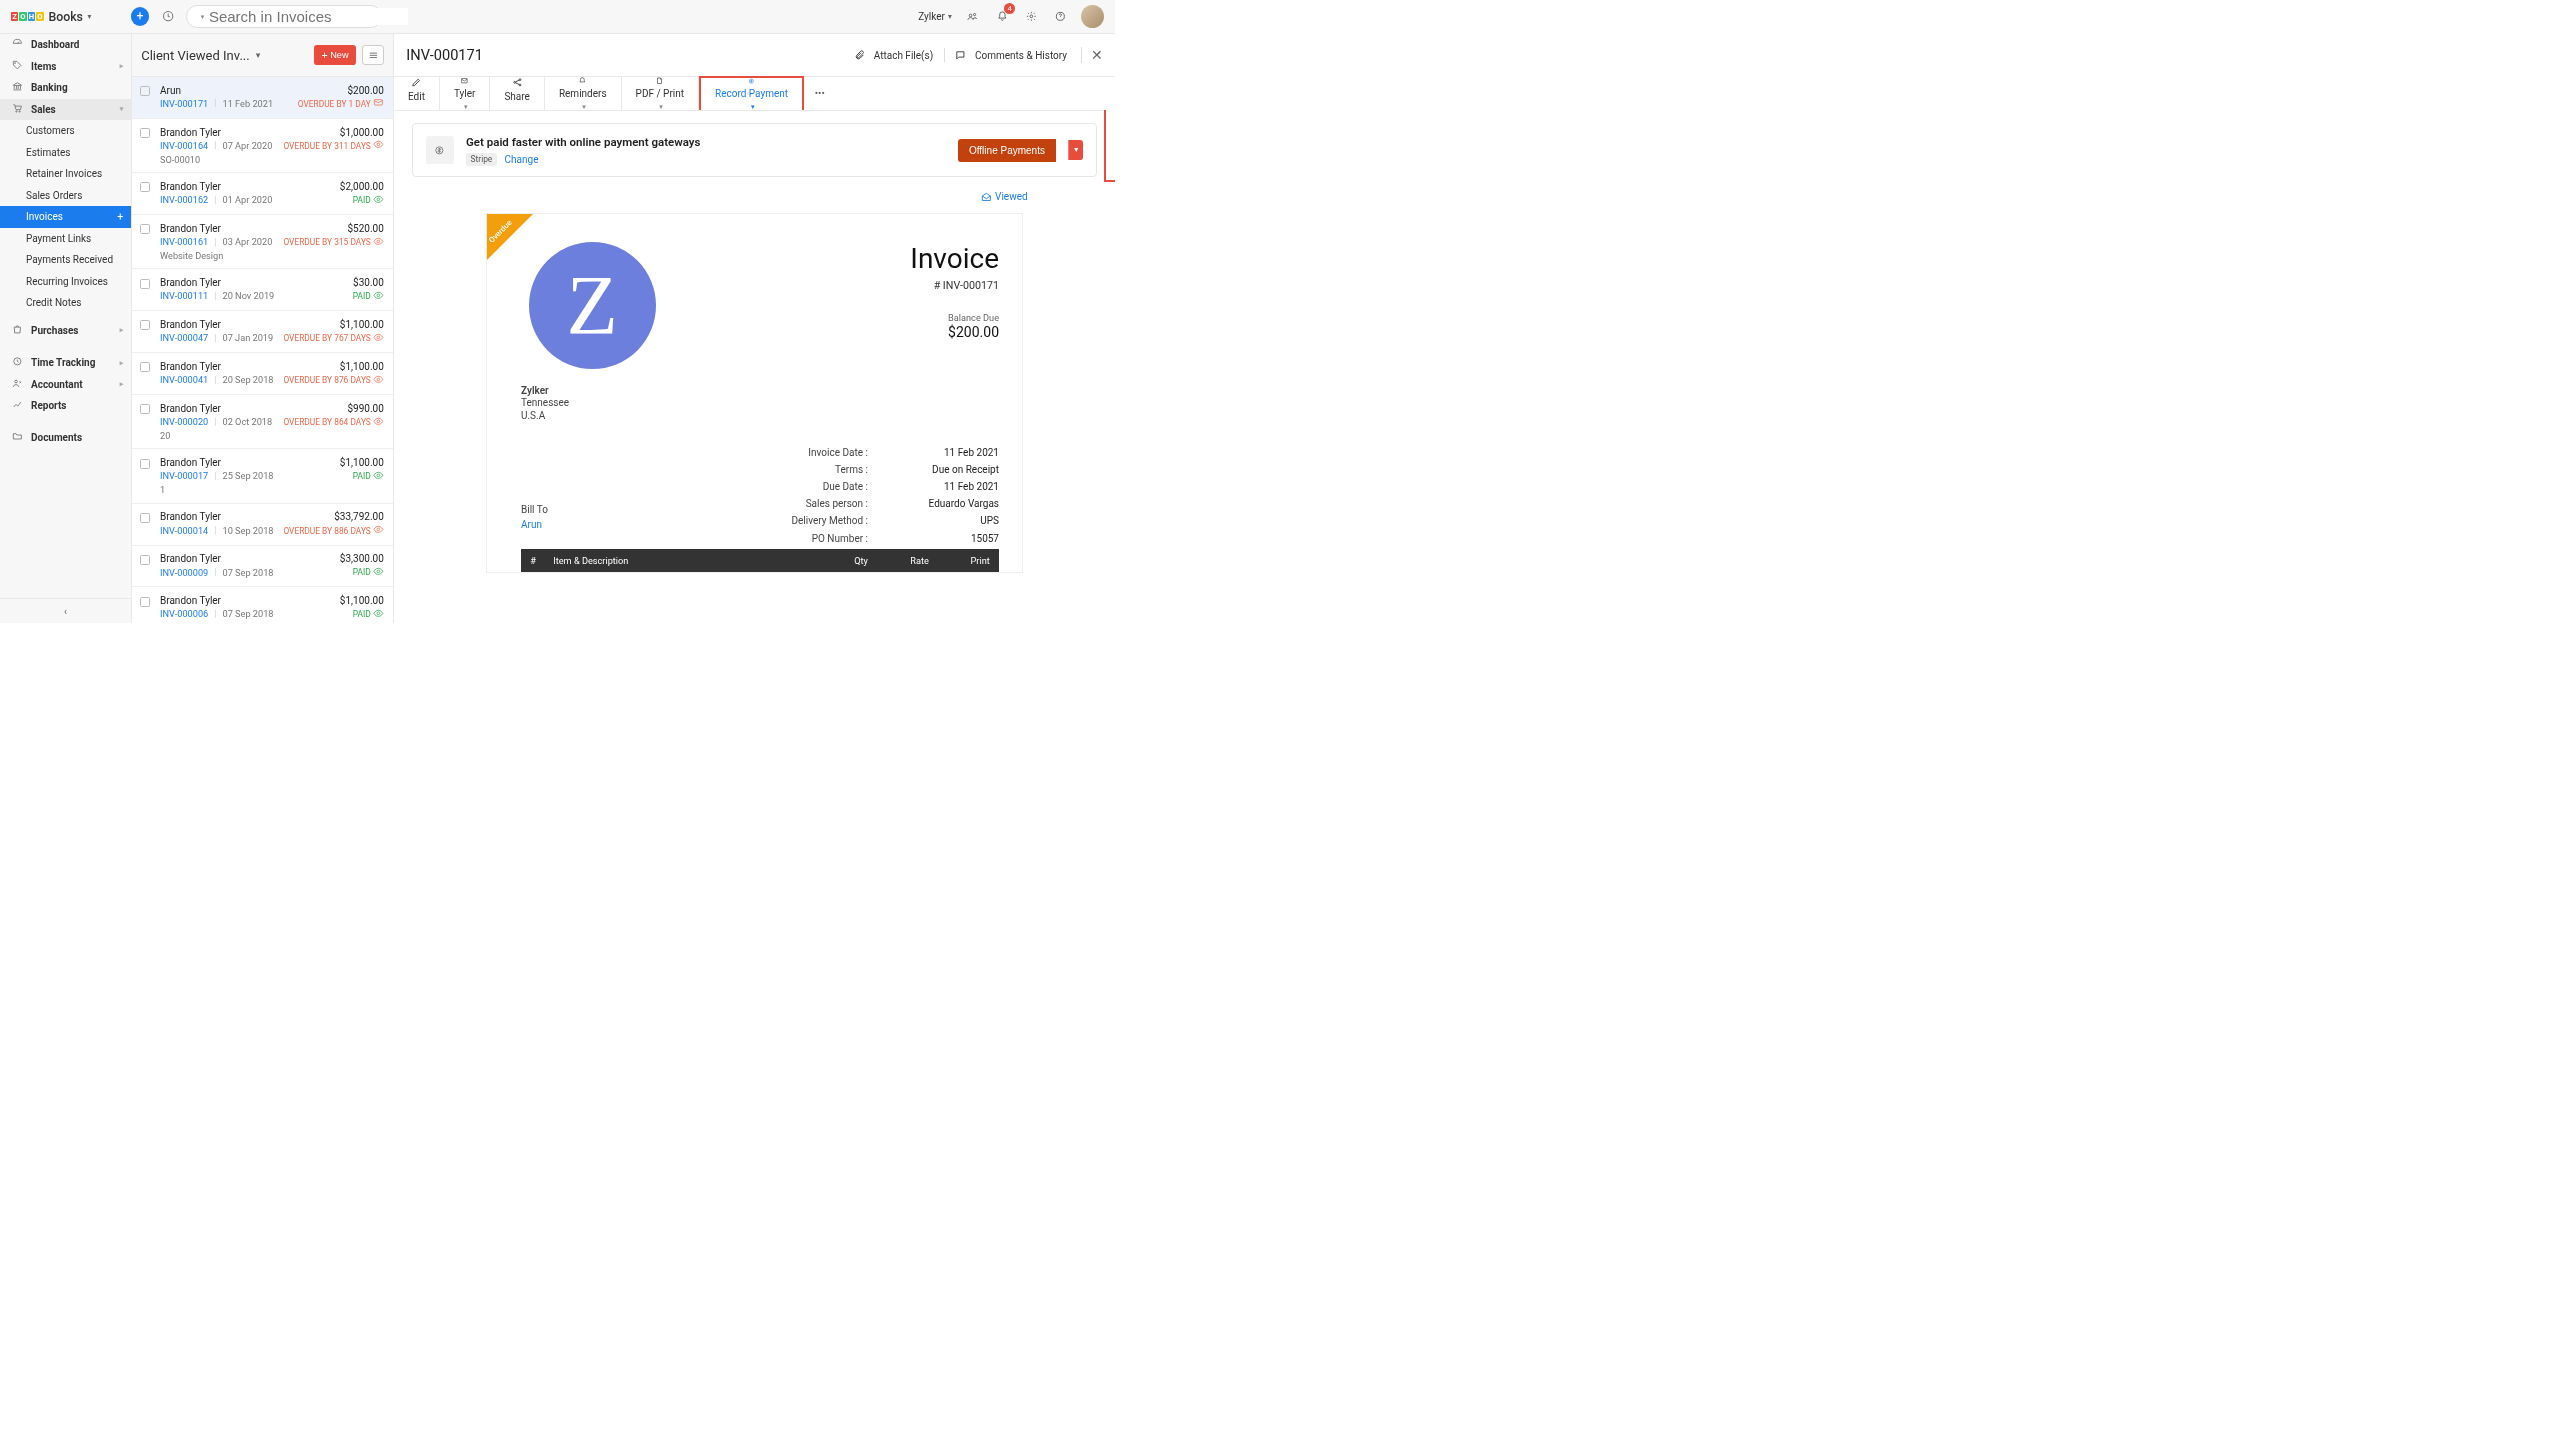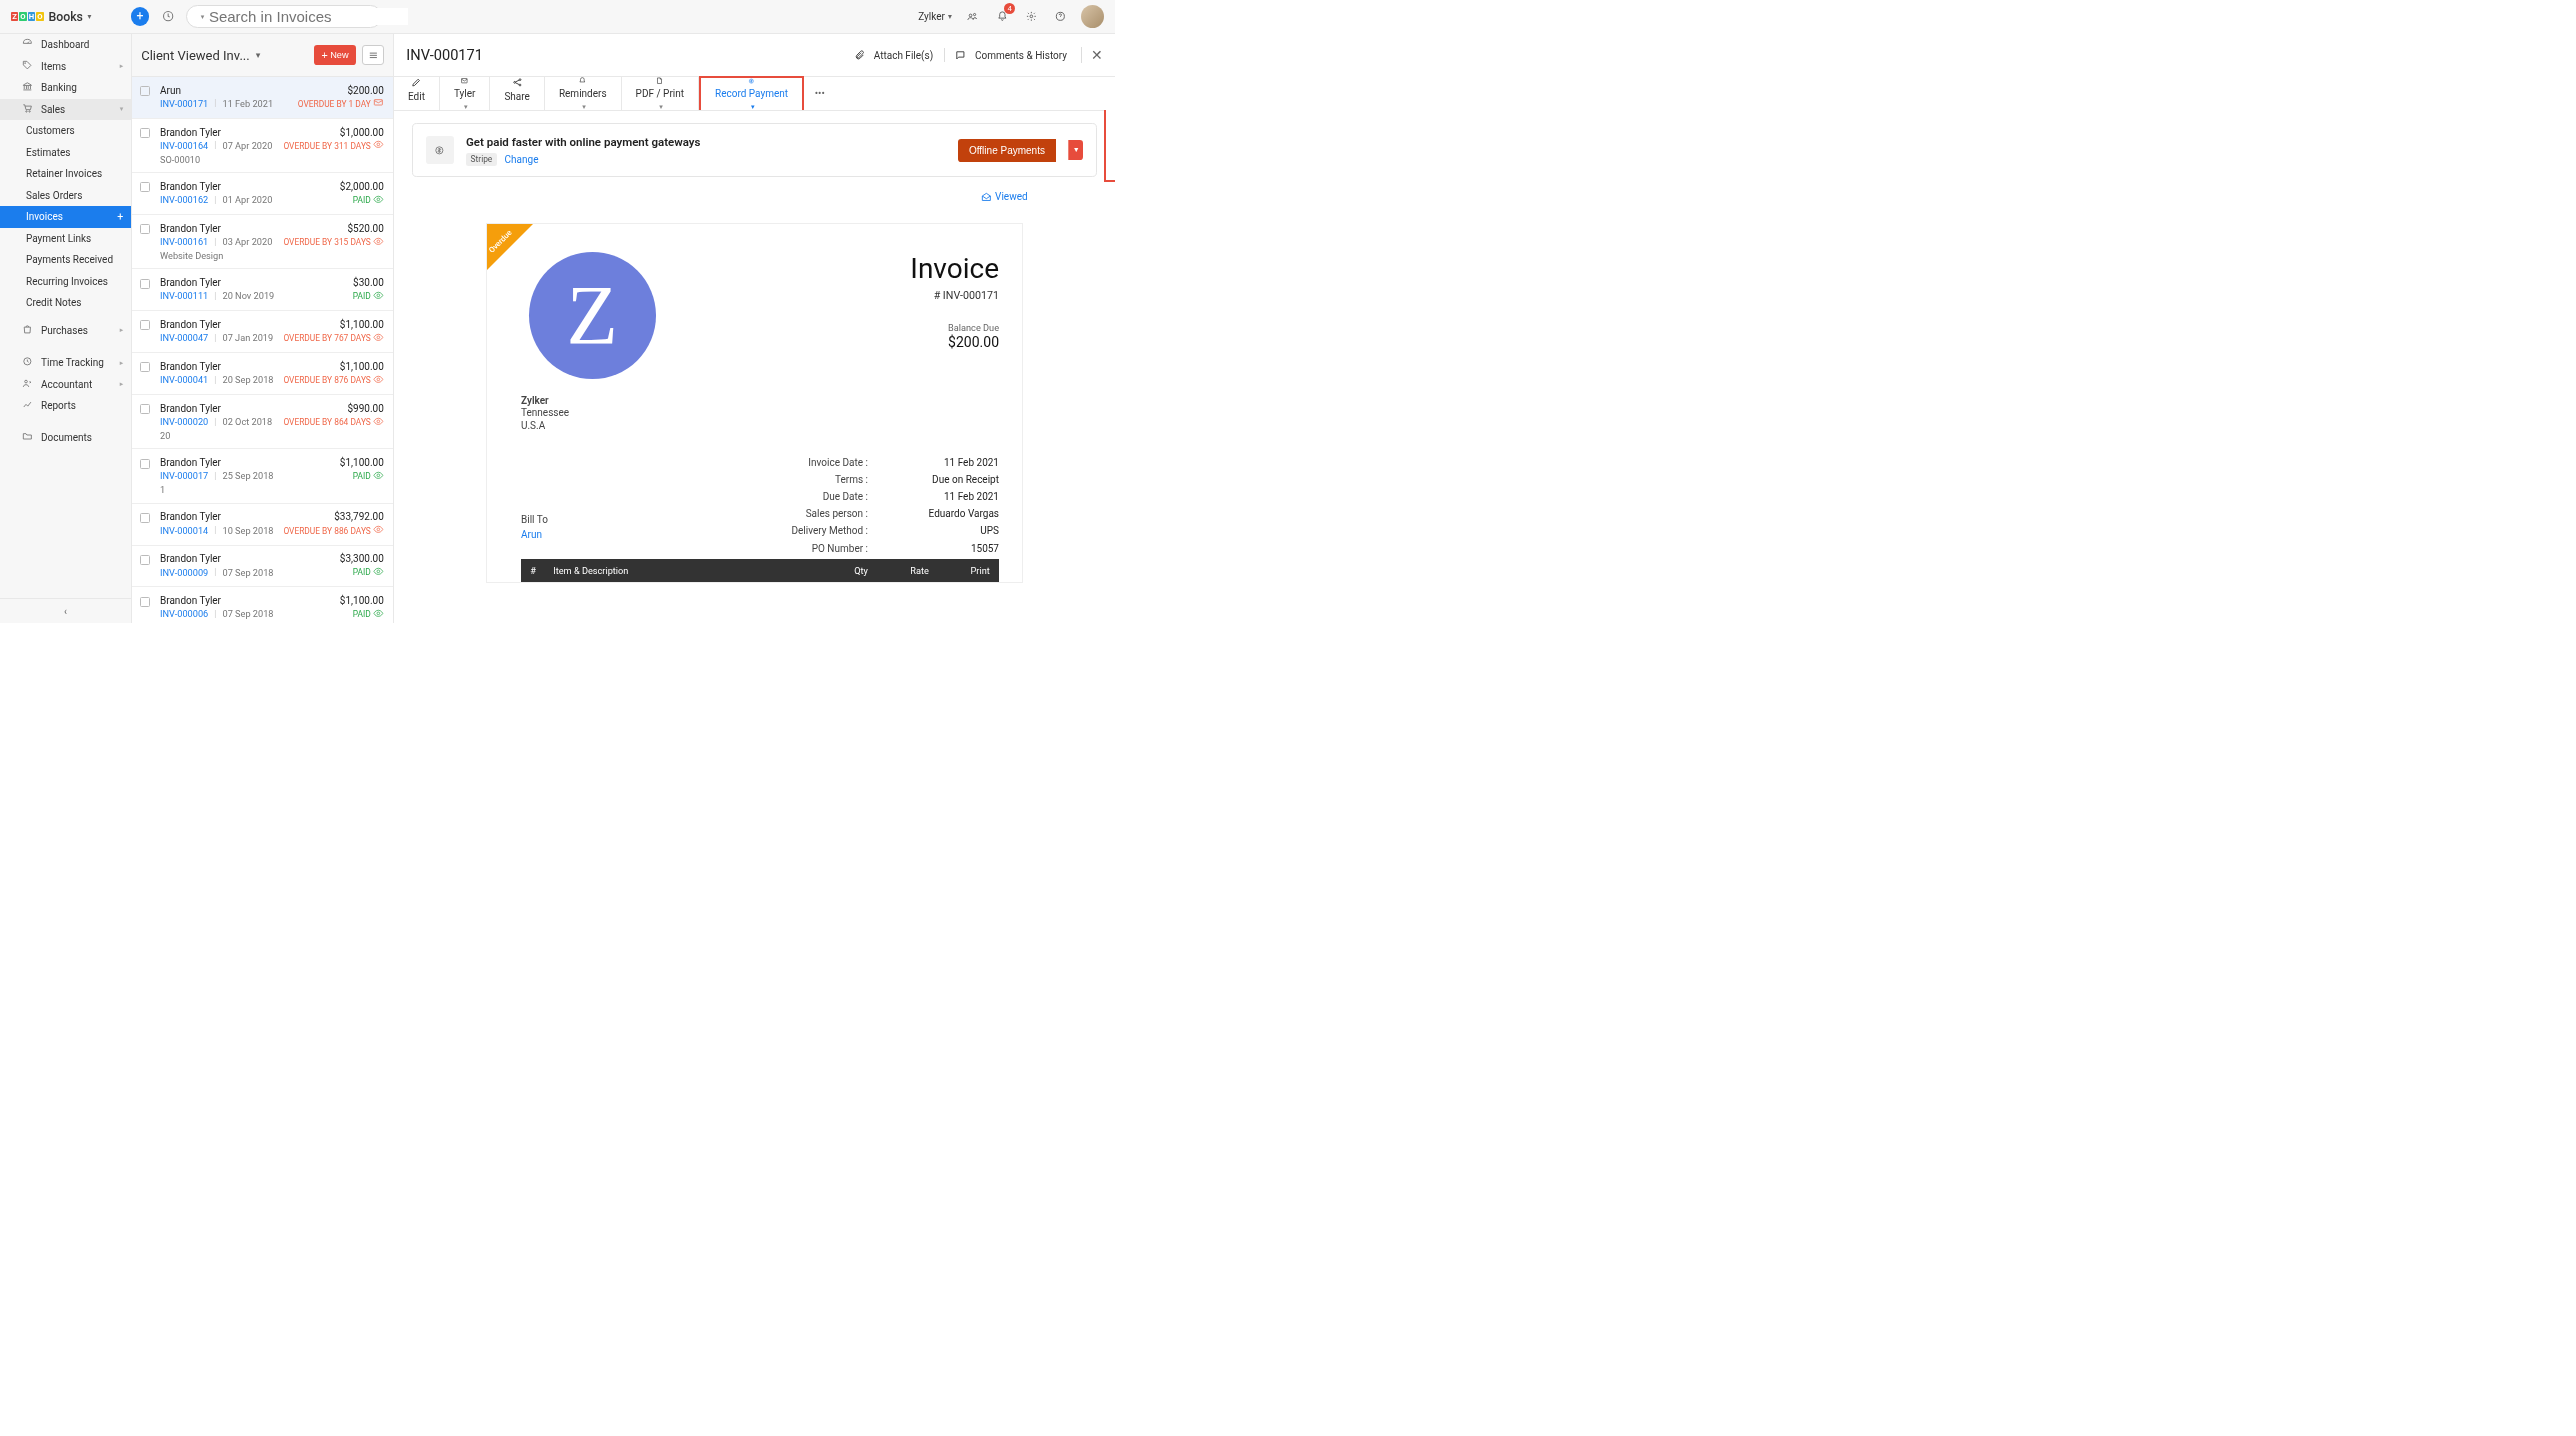--- a/index.html
+++ b/index.html
@@ -21,21 +21,21 @@
 .org-name { font-size: 10px; color: #333; }
 .top-icon { width: 17px; height: 17px; display: flex; align-items: center; justify-content: center; color: #555; cursor: pointer; position: relative; }
 .notif-badge { position: absolute; top: -4.6px; right: -4.6px; background: #e74c3c; color: #fff; font-size: 7.7px; border-radius: 6.1px; padding: 0.8px 3.1px; min-width: 10.7px; text-align: center; }
 .avatar { width: 23px; height: 23px; border-radius: 50%; background: linear-gradient(135deg,#d8c4a8,#a88e6a); }
 
 
 .main { flex: 1; display: flex; overflow: hidden; }
 
 
 .sidebar { width: 132px; background: #f7f7f7; border-right: 0.8px solid #e8e8e8; display: flex; flex-direction: column; }
-.side-item { height: 21.5px; display: flex; align-items: center; padding: 0 21px; gap: 7.7px; cursor: pointer; color: #333; font-size: 10px; position: relative; }
+.side-item { height: 21.5px; display: flex; align-items: center; padding: 0 11px; gap: 7.7px; cursor: pointer; color: #333; font-size: 10px; position: relative; font-weight: bold; }
 .side-item .side-icon { width: 12.3px; color: #777; text-align: center; }
 .side-item.expandable::after { content: "▸"; position: absolute; right: 7.7px; color: #aaa; font-size: 7px; }
 .side-item.expanded::after { content: "▾"; position: absolute; right: 7.7px; color: #aaa; font-size: 7px; }
 .side-item.selected { background: #e9e9e9; }
 .side-sub { height: 21.5px; display: flex; align-items: center; padding-left: 26px; font-size: 10px; color: #333; cursor: pointer; position: relative; }
 .side-sub.active { background: #1b7ded; color: #fff; }
 .side-sub.active .plus-badge { position: absolute; right: 7.7px; color: #fff; font-size: 10.7px; }
 .side-collapse { margin-top: auto; height: 24.6px; border-top: 0.8px solid #e8e8e8; display: flex; align-items: center; justify-content: center; cursor: pointer; color: #666; }
 
 
@@ -79,21 +79,21 @@
 .detail-body { flex: 1; overflow-y: auto; padding: 12.3px 18.4px; background: #fff; }
 .banner { border: 0.8px solid #e5e5e5; border-radius: 4.6px; padding: 10.7px 12.3px; display: flex; align-items: center; gap: 12.3px; margin-bottom: 14px; }
 .banner-icon { width: 28px; height: 28px; background: #f2f2f2; border-radius: 3.1px; display: flex; align-items: center; justify-content: center; color: #777; font-size: 14px; }
 .banner-text h4 { font-size: 11.5px; font-weight: 600; margin-bottom: 3.8px; }
 .banner-sub { display: flex; align-items: center; gap: 7.7px; }
 .stripe-badge { background: #eee; border-radius: 2.3px; padding: 1.5px 4.6px; font-size: 8.4px; color: #555; }
 .change-link { color: #1b7ded; font-size: 10px; cursor: pointer; }
 .offline-btn { margin-left: auto; background: #c2410c; color: #fff; border: none; border-radius: 3.1px 0 0 3.1px; padding: 6.1px 10.7px; font-size: 10px; cursor: pointer; }
 .offline-caret { width: 15.4px; background: #e74c3c; border-left: 0.8px solid rgba(255,255,255,.3); border-radius: 0 3.1px 3.1px 0; display: flex; align-items: center; justify-content: center; color: #fff; cursor: pointer; padding: 6.1px 3.1px; font-size: 7px; }
 
-.viewed-line { text-align: right; margin-bottom: 21px; color: #1b7ded; font-size: 10px; display: flex; justify-content: flex-end; align-items: center; gap: 3.8px; padding-right: 69px; }
+.viewed-line { text-align: right; margin-bottom: 11px; color: #1b7ded; font-size: 10px; display: flex; justify-content: flex-end; align-items: center; gap: 3.8px; padding-right: 69px; }
 
 .invoice-paper { width: 537px; margin: 0 auto; border: 0.8px solid #eee; background: #fff; position: relative; padding: 28px 23px 0 34px; }
 .ribbon { position: absolute; top: 0; left: 0; width: 0; height: 0; border-top: 46px solid #f59e0b; border-right: 46px solid transparent; }
 .ribbon-text { position: absolute; top: 12.3px; left: -1.5px; transform: rotate(-45deg); color: #fff; font-size: 7.7px; font-weight: 500; }
 .paper-head { display: flex; justify-content: space-between; align-items: flex-start; }
 .org-block { text-align: left; }
 .org-logo-circle { width: 127px; height: 127px; border-radius: 50%; background: #6d7fdc; display: flex; align-items: center; justify-content: center; color: #fff; font-family: Georgia, serif; font-size: 84px; margin-bottom: 15.4px; margin-left: 7.7px; }
 .org-line { font-size: 10px; color: #444; margin-bottom: 1.5px; }
 .org-line.bold { font-weight: 600; }
 .inv-title-block { text-align: right; }

